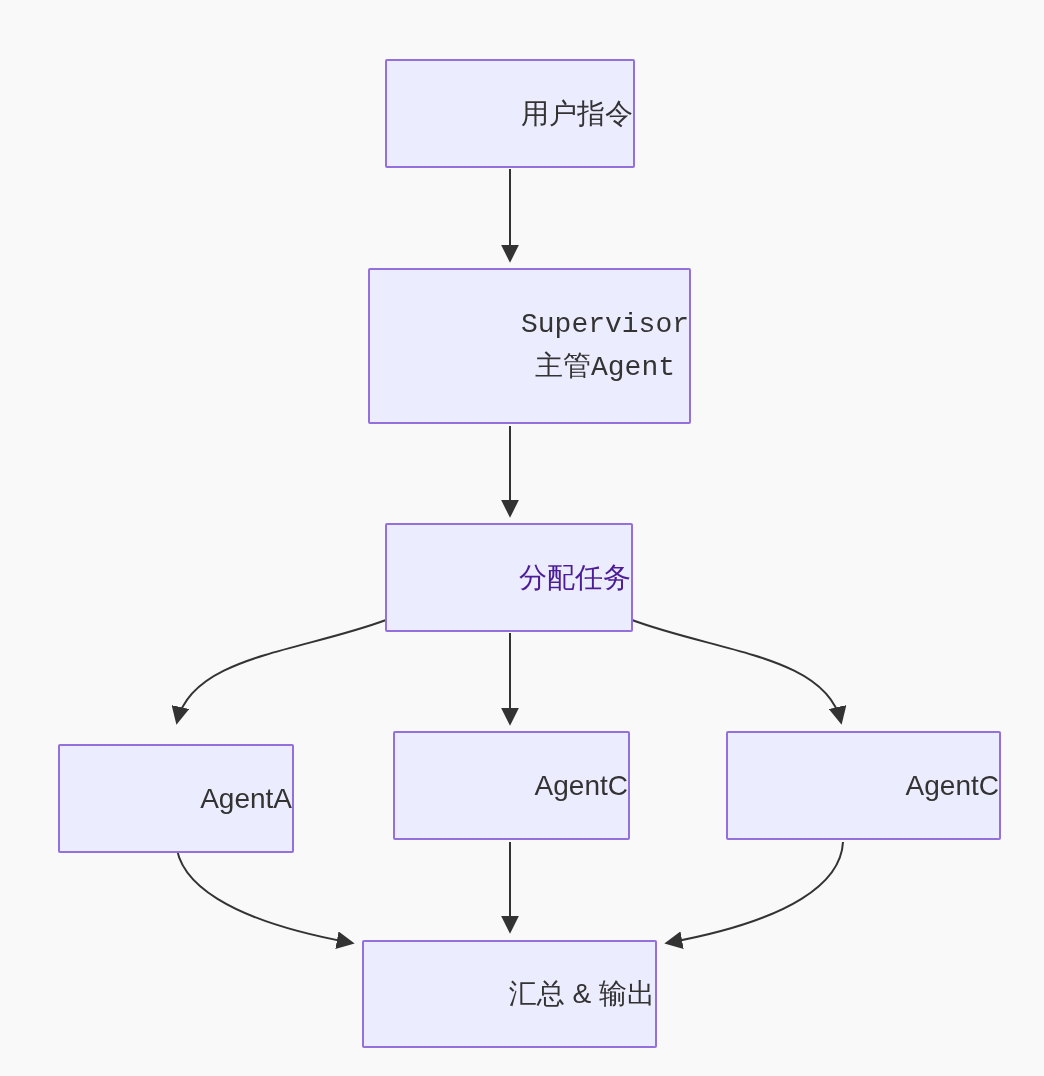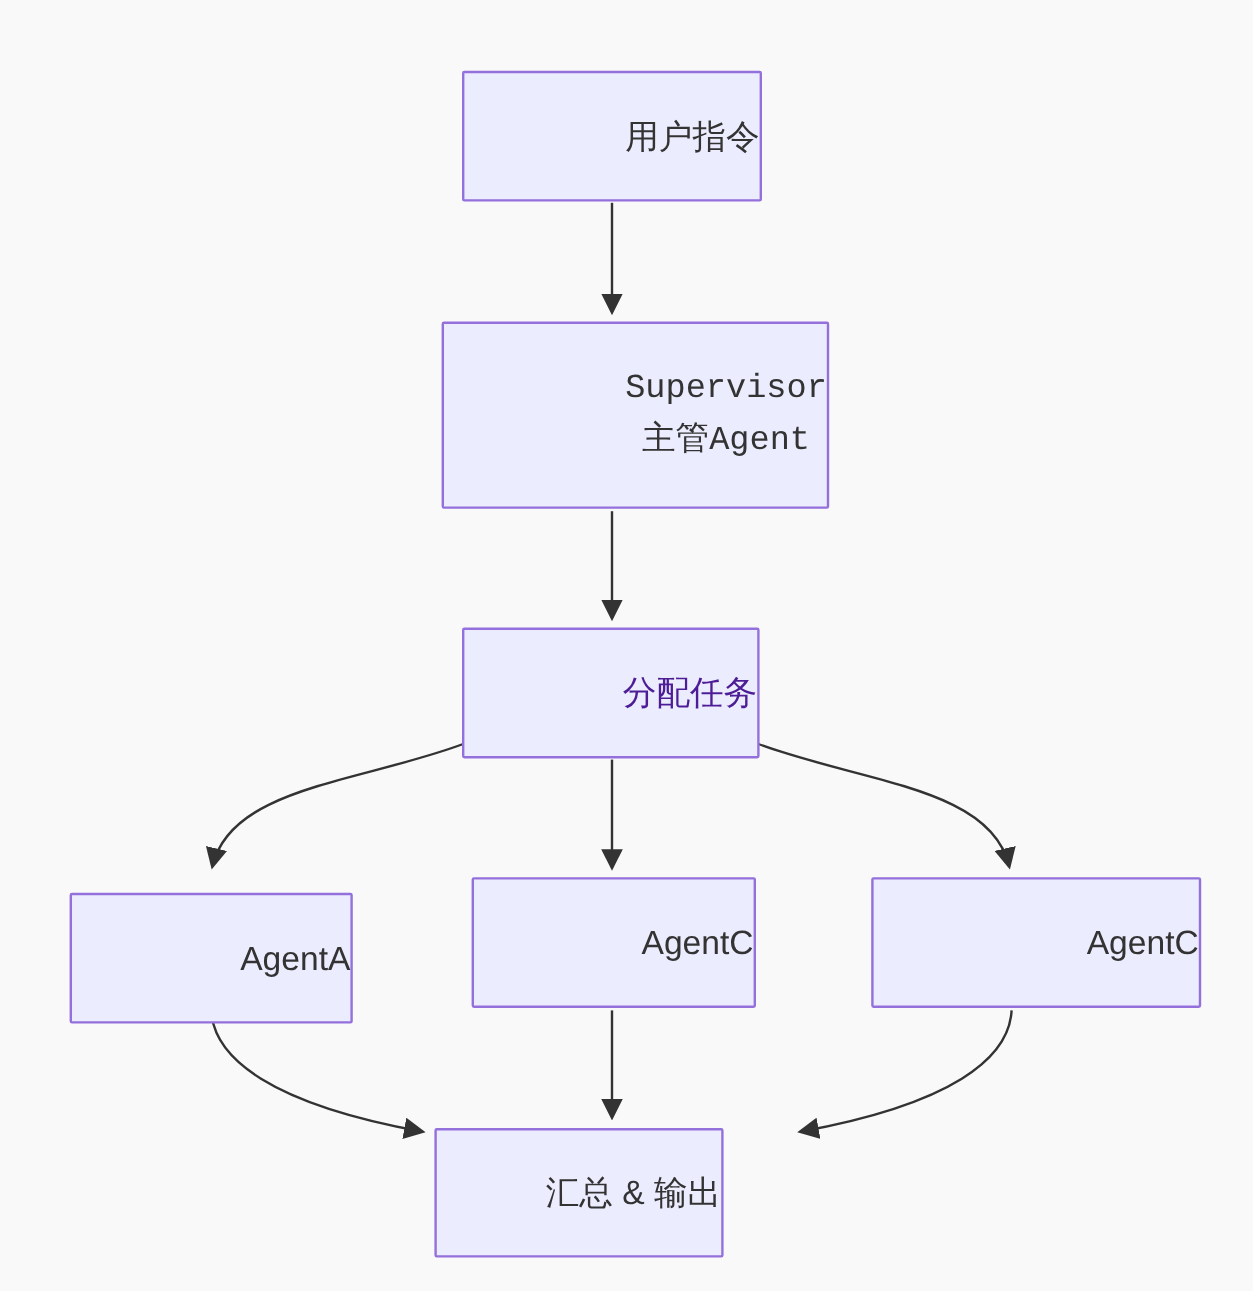--- a/index.html
+++ b/index.html
@@ -82,17 +82,17 @@
       </div>
       <div class="node" style="left: 58px; top: 731px; width: 236px; height: 109px; background: rgb(236, 236, 255); border-color: rgb(147, 112, 219); margin-top: 13px;">
         <span class="node-label" style="color: rgb(51, 51, 51);">AgentA</span>
       </div>
       <div class="node" style="left: 393px; top: 731px; width: 237px; height: 109px; background: rgb(236, 236, 255); border-color: rgb(147, 112, 219);">
         <span class="node-label" style="color: rgb(51, 51, 51);">AgentC</span>
       </div>
       <div class="node" style="left: 726px; top: 731px; width: 275px; height: 109px; background: rgb(236, 236, 255); border-color: rgb(147, 112, 219);">
         <span class="node-label" style="color: rgb(51, 51, 51);">AgentC</span>
       </div>
-      <div class="node" style="left: 362px; top: 940px; width: 241px; height: 108px; background: rgb(236, 236, 255); border-color: rgb(147, 112, 219);">
+      <div class="node" style="left: 362px; top: 940px; width: 295px; height: 108px; background: rgb(236, 236, 255); border-color: rgb(147, 112, 219);">
         <span class="node-label" style="color: rgb(51, 51, 51);">汇总 &amp; 输出</span>
       </div>
     </div>
 </div>
 
 </body></html>

